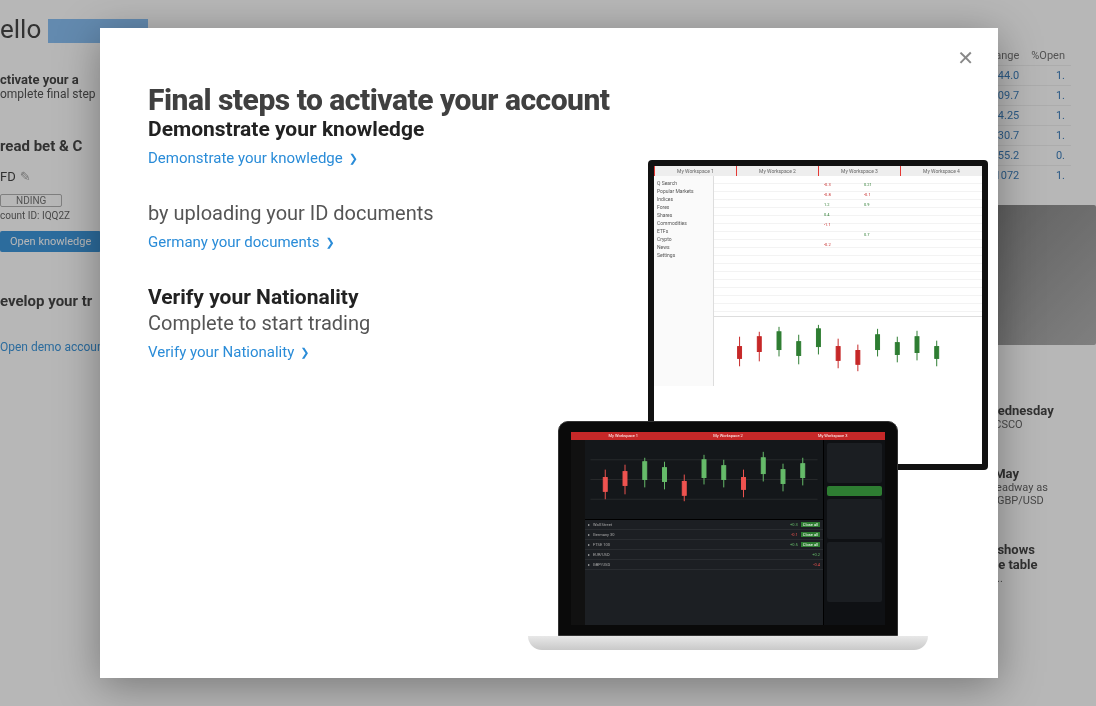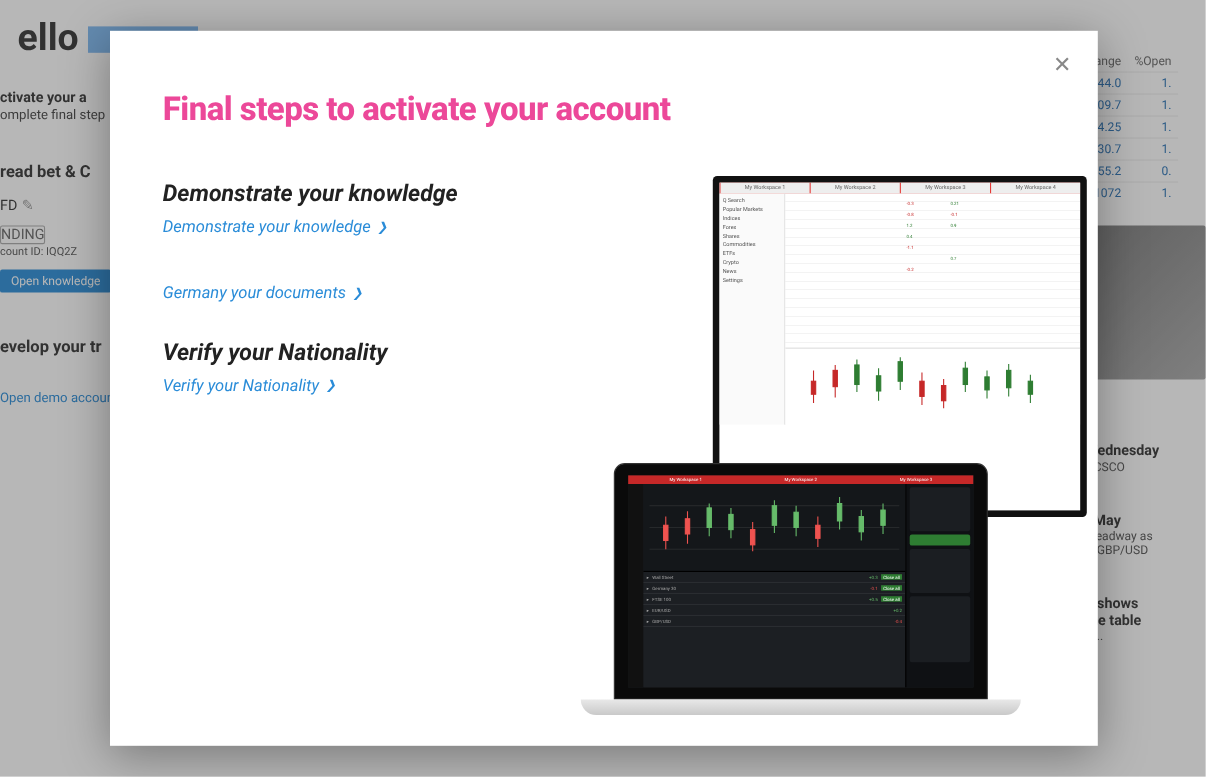--- a/index.html
+++ b/index.html
@@ -20,23 +20,23 @@
     background: #fff;
     filter: none;
   }
   .bg .left-col {
     position: absolute;
     left: 0; top: 0;
     width: 280px;
     padding: 14px 0 0 0;
   }
   .bg .hello {
-    font-size: 34px;
-    font-weight: 700;
-    padding-left: 16px;
+    font-size: 26px;
+    font-weight: 400;
+    padding-left: 0;
   }
   .bg .hello .hl {
     background: #7fbaf3;
     display: inline-block;
     width: 100px;
     height: 24px;
     vertical-align: middle;
   }
   .bg .activate-head {
     margin-top: 28px;
@@ -55,22 +55,22 @@
   .bg .acct-line {
     margin-top: 14px;
     font-size: 13px;
     display: flex;
     align-items: center;
     gap: 4px;
   }
   .bg .badge {
     display: inline-block;
     border: 1px solid #aaa;
-    font-size: 13px;
-    padding: 0 0;
+    font-size: 10px;
+    padding: 0 15px;
     color: #666;
     border-radius: 2px;
     margin-top: 10px;
   }
   .bg .small {
     font-size: 10px;
     color: #555;
     margin-top: 2px;
   }
   .bg .btn-open {
@@ -144,27 +144,25 @@
     position: absolute;
     top: 18px; right: 24px;
     font-size: 20px;
     color: #888;
     cursor: pointer;
     background: none; border: none;
   }
   .modal h1 {
     font-size: 30px;
     font-weight: 800;
-    color: #ec4899;
+    color: #404040;
     letter-spacing: -0.5px;
   }
   .steps {
-    margin-top: 48px;
     width: 430px;
-    font-style: italic;
   }
   .step { margin-bottom: 34px; }
   .step .t1 {
     font-size: 21px;
     font-weight: 700;
     color: #222;
   }
   .step .t2 {
     font-size: 20px;
     font-weight: 400;
@@ -444,28 +442,30 @@
   <div class="steps">
     <div class="step">
       <div class="t1">Demonstrate your knowledge</div>
       <a href="#">
         <span>Demonstrate your knowledge</span>
         <span class="chev">❯</span>
       </a>
     </div>
 
     <div class="step">
+      <div class="t2">by uploading your ID documents</div>
       <a href="#">
         <span>Germany your documents</span>
         <span class="chev">❯</span>
       </a>
     </div>
 
     <div class="step">
       <div class="t1">Verify your Nationality</div>
+      <div class="t2">Complete to start trading</div>
       <a href="#">
         <span>Verify your Nationality</span>
         <span class="chev">❯</span>
       </a>
     </div>
   </div>
 
   <div class="devices">
 
     <div class="monitor">

